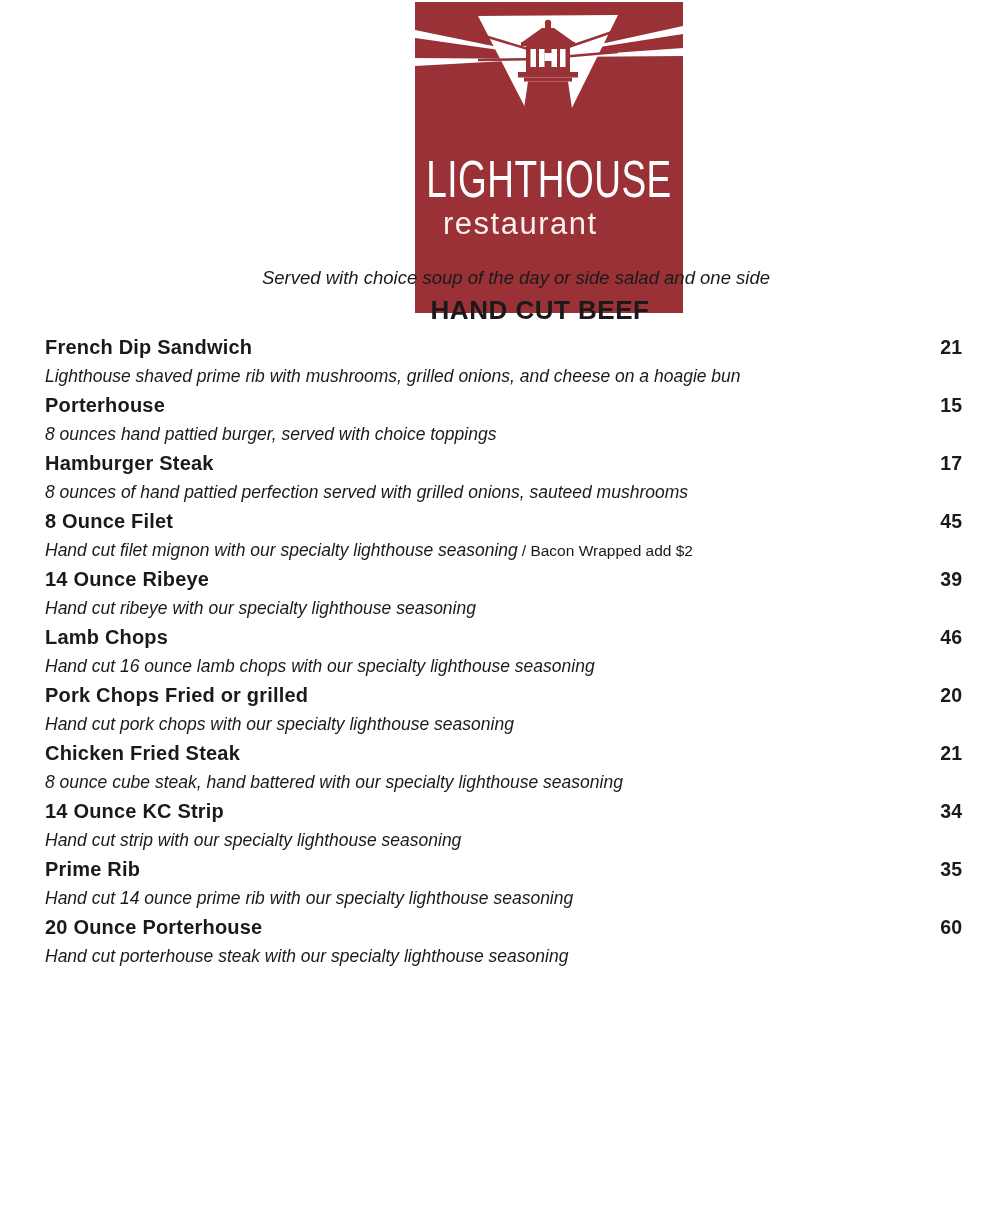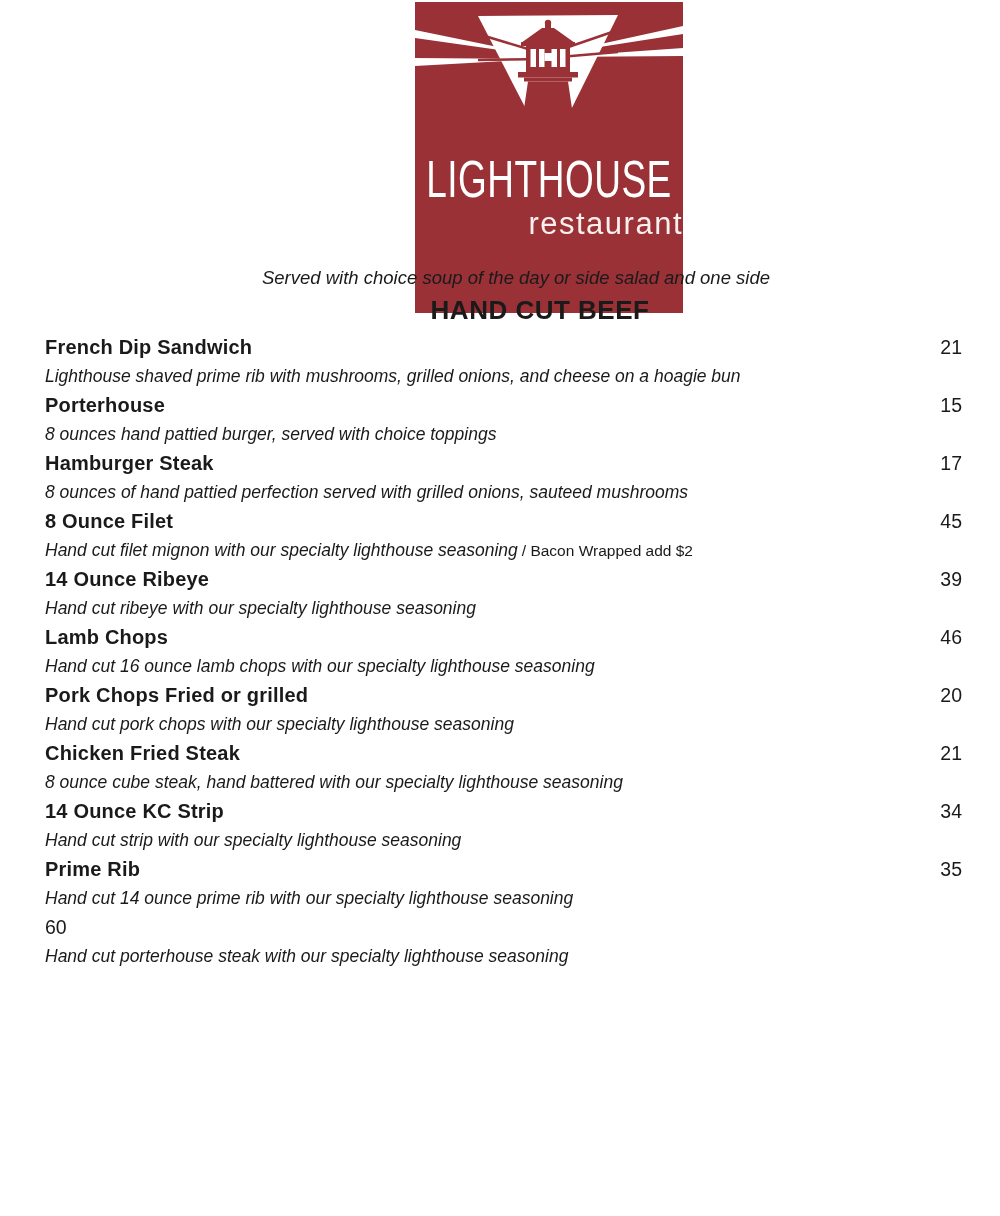--- a/index.html
+++ b/index.html
@@ -26,21 +26,21 @@
     color:#ffffff;
     font-size:37px; line-height:40px;
     font-weight:400;
     letter-spacing:0.5px;
     transform:scaleY(1.40);
     transform-origin:50% 0;
     white-space:nowrap;
   }
   .brand-sub {
     position:absolute; top:202px; left:0; right:0;
-    text-align:right;
+    text-align:left;
     color:#f9efee;
     font-size:31px; line-height:40px;
     font-weight:400;
     letter-spacing:1.5px;
     white-space:nowrap;
     margin-left:28px;
   }
 
   
   .note {
@@ -69,21 +69,21 @@
     align-items:center;
     line-height:29px;
   }
   .item-name {
     font-size:20px;
     font-weight:bold;
     letter-spacing:0.2px;
   }
   .item-price {
     font-size:19.5px;
-    font-weight:normal;
+    font-weight:bold;
   }
   .item-desc {
     font-size:17.5px;
     font-style:italic;
     line-height:29px;
     white-space:nowrap;
   }
   .desc-note {
     font-style:normal;
     font-size:15.5px;
@@ -204,19 +204,20 @@
       </div>
       <div class="menu-item">
         <div class="item-row">
           <span class="item-name">Prime Rib</span>
           <span class="item-price">35</span>
         </div>
         <div class="item-desc"><span>Hand cut 14 ounce prime rib with our specialty lighthouse seasoning</span></div>
       </div>
       <div class="menu-item">
         <div class="item-row">
+          <span class="item-name">20 Ounce Porterhouse</span>
           <span class="item-price">60</span>
         </div>
         <div class="item-desc"><span>Hand cut porterhouse steak with our specialty lighthouse seasoning</span></div>
       </div>
     </div>
 
 </div>
 
 </body></html>

